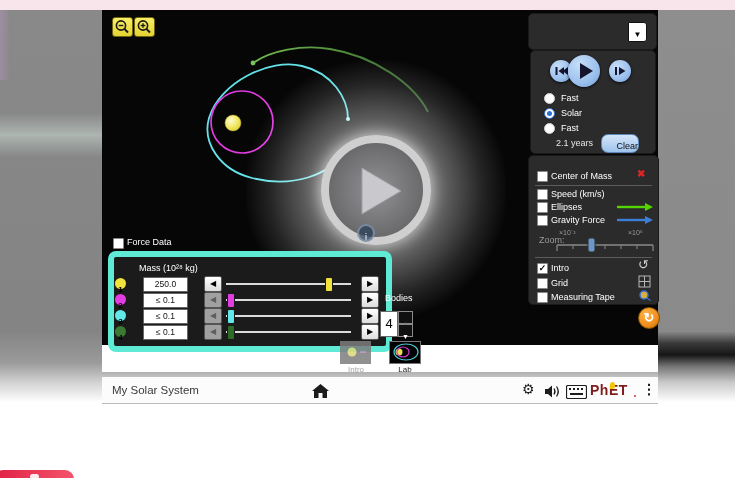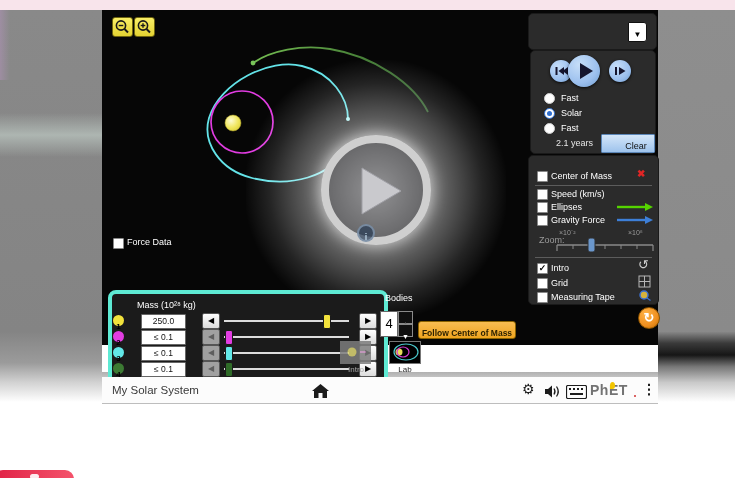--- a/index.html
+++ b/index.html
@@ -109,21 +109,21 @@
             <polygon points="10,7 16.5,11 10,15" fill="#15152e"></polygon>
           </svg>
       </div>
       <div class="a radio" style="left:13px;top:42px;"></div>
       <span class="a lbl" style="left:30px;top:42px;">Fast</span>
       <div class="a radio sel" style="left:13px;top:57px;"></div>
       <span class="a lbl" style="left:30px;top:57px;">Solar</span>
       <div class="a radio" style="left:13px;top:72px;"></div>
       <span class="a lbl" style="left:30px;top:72px;">Fast</span>
       <span class="a" style="left:25px;top:87px;font-size:9px;color:#e6e6e6;">2.1 years</span>
-      <div class="a" style="left:70px;top:83px;width:36px;height:17px;background:linear-gradient(#d4e6f9,#9ec3ec);border:1px solid #5c87b8;border-radius:1px;text-align:center;padding-left:16px;">
+      <div class="a" style="left:70px;top:83px;width:36px;height:17px;background:linear-gradient(#d4e6f9,#9ec3ec);border:1px solid #5c87b8;border-radius:7px;text-align:right;">
         <span style="font-size:9px;color:#101010;line-height:16px;">Clear</span>
       </div>
     </div>
 
     <div class="a panel" style="left:426px;top:145px;width:129px;height:148px;">
       <div class="a ck" style="left:8px;top:15px;"></div>
       <span class="a lbl" style="left:22px;top:15px;">Center of Mass</span>
       <span class="a" style="left:108px;top:12px;font-size:10px;color:#e02525;font-weight:bold;">✖</span>
       <div class="a divider" style="left:6px;top:29px;width:117px;"></div>
 
@@ -176,21 +176,21 @@
         </svg>
     </div>
 
     <div class="a" style="left:536px;top:297px;width:22px;height:22px;border-radius:50%;background:radial-gradient(circle at 35% 30%,#ffb347,#ef8f1f 60%,#c06c00);border:1px solid #8a5200;text-align:center;box-sizing:border-box;">
       <span style="font-size:13px;line-height:20px;color:#fff;font-weight:bold;">↻</span>
     </div>
 
     <div class="a ck" style="left:11px;top:228px;"></div>
     <span class="a lbl" style="left:25px;top:227px;">Force Data</span>
 
-    <div class="a" style="left:6px;top:241px;width:272px;height:89px;background:#1b1b1b;border:4px solid #5eead4;border-radius:8px;margin-top:39px;">
+    <div class="a" style="left:6px;top:241px;width:272px;height:89px;background:#1b1b1b;border:6px solid #5eead4;border-radius:8px;">
       <span class="a lbl" style="left:25px;top:6px;">Mass (10²⁸ kg)</span>
 
       <div class="a" style="left:1px;top:21px;width:11px;height:11px;border-radius:50%;background:#f2e23c;text-align:center;"><span style="font-size:8px;font-weight:bold;color:#000;line-height:11px;">1</span></div>
       <div class="a valbox" style="left:29px;top:20px;width:43px;height:13px;line-height:13px;"><span>250.0</span></div>
       <div class="a arrbtn en" style="left:90px;top:19px;width:16px;height:14px;line-height:14px;"><span>◀</span></div>
       <div class="a" style="left:112px;top:26px;width:125px;height:1.5px;background:#dcdcdc;"></div>
       <div class="a handle" style="left:211px;top:20px;background:#f2e23c;"></div>
       <div class="a arrbtn en" style="left:247px;top:19px;width:16px;height:14px;line-height:14px;"><span>▶</span></div>
 
       <div class="a" style="left:1px;top:37px;width:11px;height:11px;border-radius:50%;background:#e23de2;text-align:center;"><span style="font-size:8px;font-weight:bold;color:#000;line-height:11px;">2</span></div>
@@ -219,23 +219,20 @@
     <div class="a" style="left:278px;top:301px;width:16px;height:24px;background:#fff;border:1px solid #666;text-align:center;">
       <span style="font-size:13px;color:#000;line-height:24px;">4</span>
     </div>
     <div class="a" style="left:296px;top:301px;width:13px;height:11px;background:#101010;border:1px solid #8a8a8a;text-align:center;">
       <span style="font-size:7px;color:#6f6f6f;line-height:11px;">▲</span>
     </div>
     <div class="a" style="left:296px;top:314px;width:13px;height:11px;background:#101010;border:1px solid #8a8a8a;text-align:center;">
       <span style="font-size:7px;color:#fff;line-height:11px;">▼</span>
     </div>
 
-    <div class="a" style="left:316px;top:311px;width:96px;height:16px;background:linear-gradient(#f8bd52,#efa41f);border:1px solid #8a6200;border-radius:3px;text-align:center;">
-      <span style="font-size:8.5px;font-weight:bold;color:#2f2300;line-height:15px;">Follow Center of Mass</span>
-    </div>
   </div>
 
   <div class="a" style="left:102px;top:345px;width:556px;height:27px;background:#fcfcfc;border-bottom:1px solid #bdbdbd;box-sizing:border-box;margin-top:32px;">
     <span class="a" style="left:10px;top:7px;font-size:11.5px;color:#3a3a3a;">My Solar System</span>
     <svg class="a" width="17" height="15" style="left:210px;top:7px;">
         <polygon points="8.5,0 17,7 15,7 15,14 10.5,14 10.5,9 6.5,9 6.5,14 2,14 2,7 0,7" fill="#1c1c1c"></polygon>
       </svg>
     <span class="a" style="left:420px;top:4px;font-size:14px;color:#1c1c1c;">⚙</span>
     <svg class="a" width="17" height="13" style="left:443px;top:8px;">
         <polygon points="0,4 3,4 7,0.5 7,12.5 3,9 0,9" fill="#1c1c1c"></polygon>
@@ -244,21 +241,21 @@
       </svg>
     <svg class="a" width="21" height="14" style="left:464px;top:8px;">
         <rect x="0.5" y="0.5" width="20" height="13" rx="1.5" fill="none" stroke="#1c1c1c" stroke-width="1.2"></rect>
         <rect x="3" y="3" width="2" height="2" fill="#1c1c1c"></rect>
         <rect x="7" y="3" width="2" height="2" fill="#1c1c1c"></rect>
         <rect x="11" y="3" width="2" height="2" fill="#1c1c1c"></rect>
         <rect x="15" y="3" width="2" height="2" fill="#1c1c1c"></rect>
         <rect x="4" y="8" width="13" height="2" fill="#1c1c1c"></rect>
       </svg>
     <div class="a" style="left:488px;top:4px;width:48px;height:19px;">
-      <span style="font-size:14px;font-weight:bold;color:#737373;letter-spacing:0.5px;">PhET</span>
+      <span style="font-size:14px;font-weight:bold;color:#7f1d1d;letter-spacing:0.5px;">PhET</span>
       <div class="a" style="left:20px;top:1px;width:5px;height:7px;background:#f2c500;border-radius:50% 50% 50% 0;"></div>
       <div class="a" style="left:44px;top:14px;width:2px;height:2px;background:#d03030;border-radius:50%;"></div>
     </div>
     <span class="a" style="left:540px;top:4px;font-size:14px;font-weight:bold;color:#1c1c1c;">⋮</span>
   </div>
 
   <div class="a" style="left:340px;top:341px;width:31px;height:23px;background:#8a8a8a;opacity:.85;">
     <svg width="31" height="23">
         <rect width="31" height="23" fill="#7d7d7d"></rect>
         <circle cx="12" cy="11" r="4.5" fill="#ded876"></circle>

